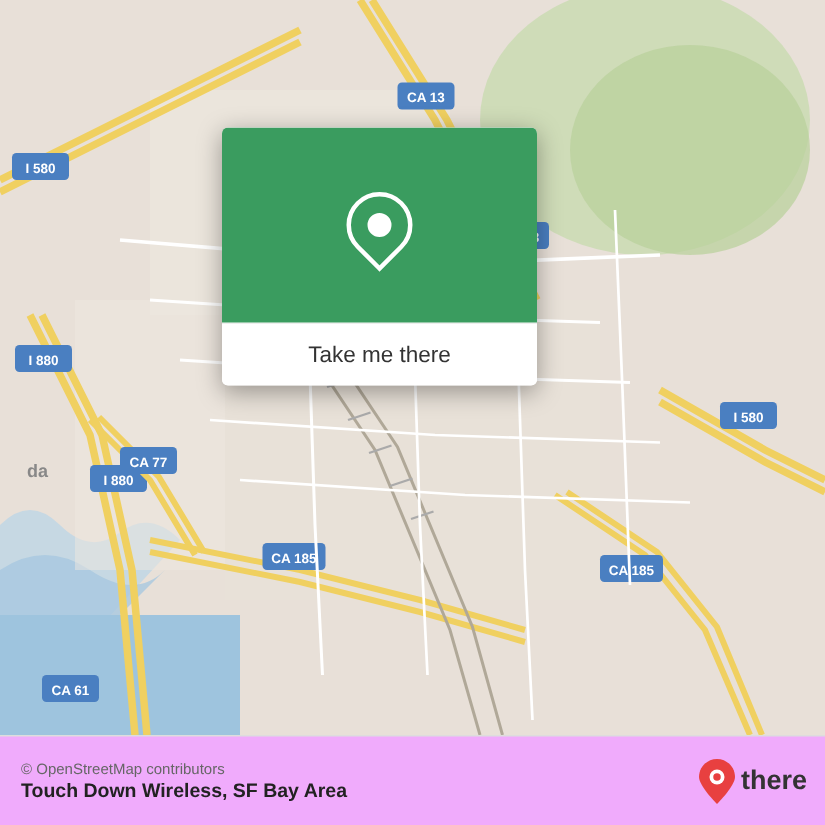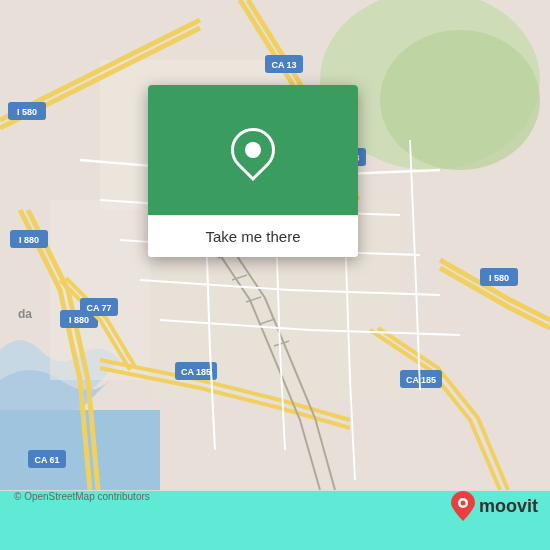--- a/index.html
+++ b/index.html
@@ -92,23 +92,23 @@
       color: #333;
       border-top: 1px solid #eee;
       cursor: pointer;
       background: white;
     }
 
     
     #bottom-bar {
       width: 550px;
       height: 60px;
-      background: #5eead4;
-      display: flex;
-      align-items: flex-start;
+      background: #f0abfc;
+      display: flex;
+      align-items: center;
       justify-content: space-between;
       padding: 0 12px 0 14px;
       border-top: 1px solid #ddd;
     }
 
     .bottom-left {
       display: flex;
       flex-direction: column;
     }
 
@@ -236,23 +236,24 @@
         <div class="location-pin"></div>
       </div>
     </div>
     <div class="popup-label">Take me there</div>
   </div>
 </div>
 
 <div id="bottom-bar">
   <div class="bottom-left">
     <span class="osm-credit">© OpenStreetMap contributors</span>
+    <span class="bottom-title">Touch Down Wireless, SF Bay Area</span>
   </div>
   <div class="moovit-logo">
 
     <svg width="24" height="30" viewBox="0 0 24 30">
       <path d="M12 0 C5.4 0 0 5.4 0 12 C0 18 12 30 12 30 C12 30 24 18 24 12 C24 5.4 18.6 0 12 0 Z" fill="#e84040"></path>
       <circle cx="12" cy="12" r="5" fill="white"></circle>
       <circle cx="12" cy="12" r="2.5" fill="#e84040"></circle>
     </svg>
-    <span class="moovit-text">moovit</span>
+    <span class="moovit-text">there</span>
   </div>
 </div>
 
 </body></html>

